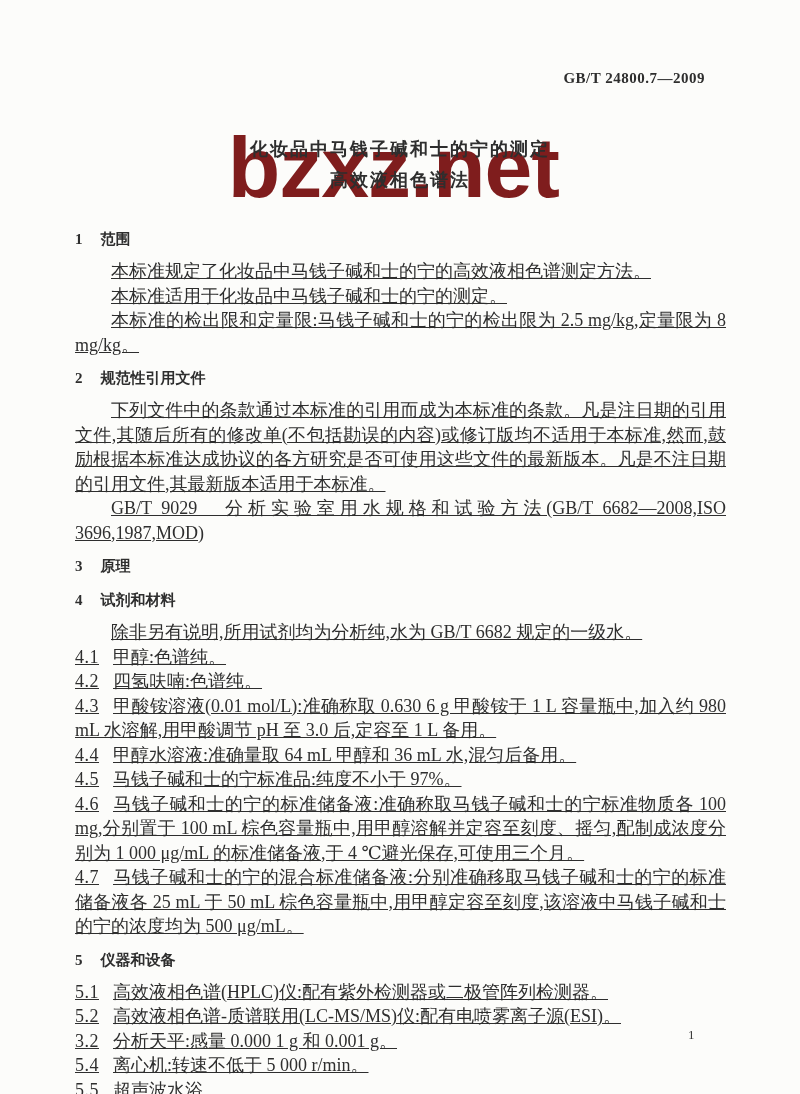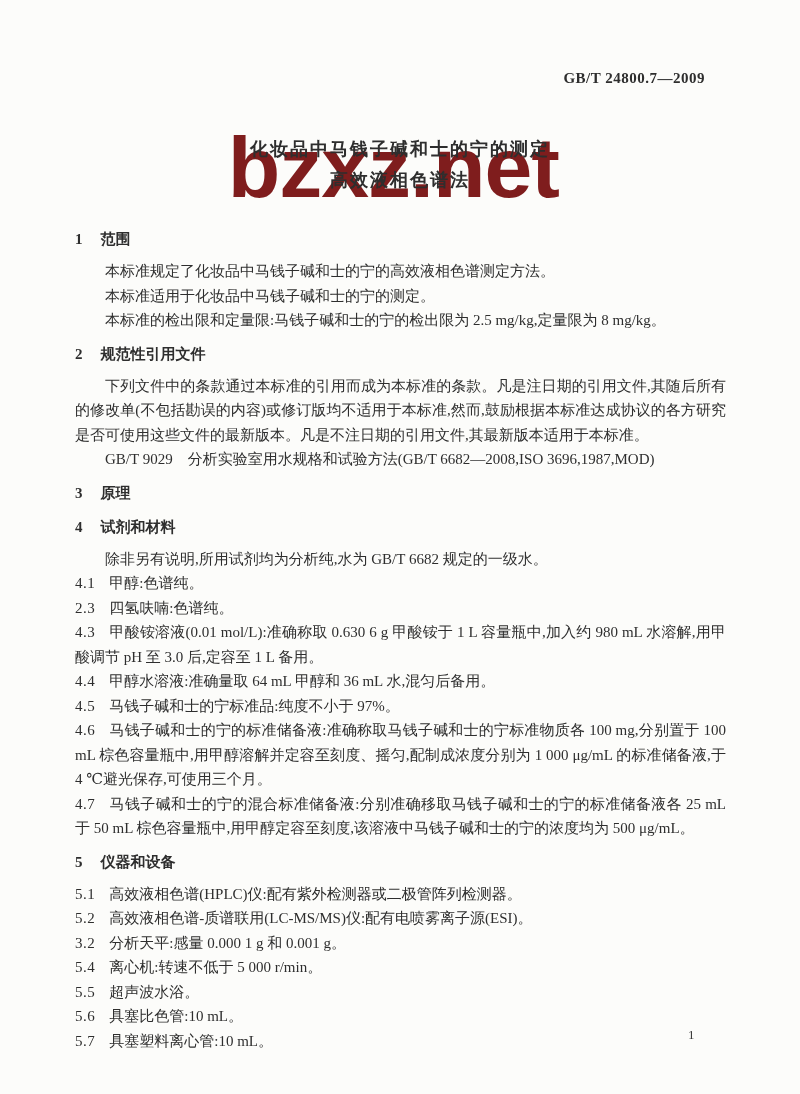--- a/index.html
+++ b/index.html
@@ -55,23 +55,24 @@
   .sec-heading {
     font-size: 15px;
     font-weight: bold;
     line-height: 26px;
     margin: 8px 0 7px 0;
   }
   .content section:first-child .sec-heading { margin-top: 0; }
   .sec-num { margin-right: 18px; }
   .para {
     margin: 0;
-    font-size: 15px;
+    font-size: 18px;
     line-height: 24.5px;
     text-align: justify;
+    text-decoration: underline;
   }
   .para.indent { text-indent: 2em; }
   .item-num {
     margin-right: 14px;
     letter-spacing: 0.5px;
   }
   .page-number {
     position: absolute;
     top: 1027px; left: 688px;
     font-size: 13px;
@@ -104,21 +105,21 @@
         <p class="para indent">下列文件中的条款通过本标准的引用而成为本标准的条款。凡是注日期的引用文件,其随后所有的修改单(不包括勘误的内容)或修订版均不适用于本标准,然而,鼓励根据本标准达成协议的各方研究是否可使用这些文件的最新版本。凡是不注日期的引用文件,其最新版本适用于本标准。</p>
         <p class="para indent">GB/T 9029　分析实验室用水规格和试验方法(GB/T 6682—2008,ISO 3696,1987,MOD)</p>
       </section>
       <section>
         <h2 class="sec-heading"><span class="sec-num">3</span><span>原理</span></h2>
       </section>
       <section>
         <h2 class="sec-heading"><span class="sec-num">4</span><span>试剂和材料</span></h2>
         <p class="para indent">除非另有说明,所用试剂均为分析纯,水为 GB/T 6682 规定的一级水。</p>
         <p class="para"><span class="item-num">4.1</span>甲醇:色谱纯。</p>
-        <p class="para"><span class="item-num">2.3</span>四氢呋喃:色谱纯。</p>
+        <p class="para"><span class="item-num">4.2</span>四氢呋喃:色谱纯。</p>
         <p class="para"><span class="item-num">4.3</span>甲酸铵溶液(0.01 mol/L):准确称取 0.630 6 g 甲酸铵于 1 L 容量瓶中,加入约 980 mL 水溶解,用甲酸调节 pH 至 3.0 后,定容至 1 L 备用。</p>
         <p class="para"><span class="item-num">4.4</span>甲醇水溶液:准确量取 64 mL 甲醇和 36 mL 水,混匀后备用。</p>
         <p class="para"><span class="item-num">4.5</span>马钱子碱和士的宁标准品:纯度不小于 97%。</p>
         <p class="para"><span class="item-num">4.6</span>马钱子碱和士的宁的标准储备液:准确称取马钱子碱和士的宁标准物质各 100 mg,分别置于 100 mL 棕色容量瓶中,用甲醇溶解并定容至刻度、摇匀,配制成浓度分别为 1 000 μg/mL 的标准储备液,于 4 ℃避光保存,可使用三个月。</p>
         <p class="para"><span class="item-num">4.7</span>马钱子碱和士的宁的混合标准储备液:分别准确移取马钱子碱和士的宁的标准储备液各 25 mL 于 50 mL 棕色容量瓶中,用甲醇定容至刻度,该溶液中马钱子碱和士的宁的浓度均为 500 μg/mL。</p>
       </section>
       <section>
         <h2 class="sec-heading"><span class="sec-num">5</span><span>仪器和设备</span></h2>
         <p class="para"><span class="item-num">5.1</span>高效液相色谱(HPLC)仪:配有紫外检测器或二极管阵列检测器。</p>
         <p class="para"><span class="item-num">5.2</span>高效液相色谱-质谱联用(LC-MS/MS)仪:配有电喷雾离子源(ESI)。</p>

